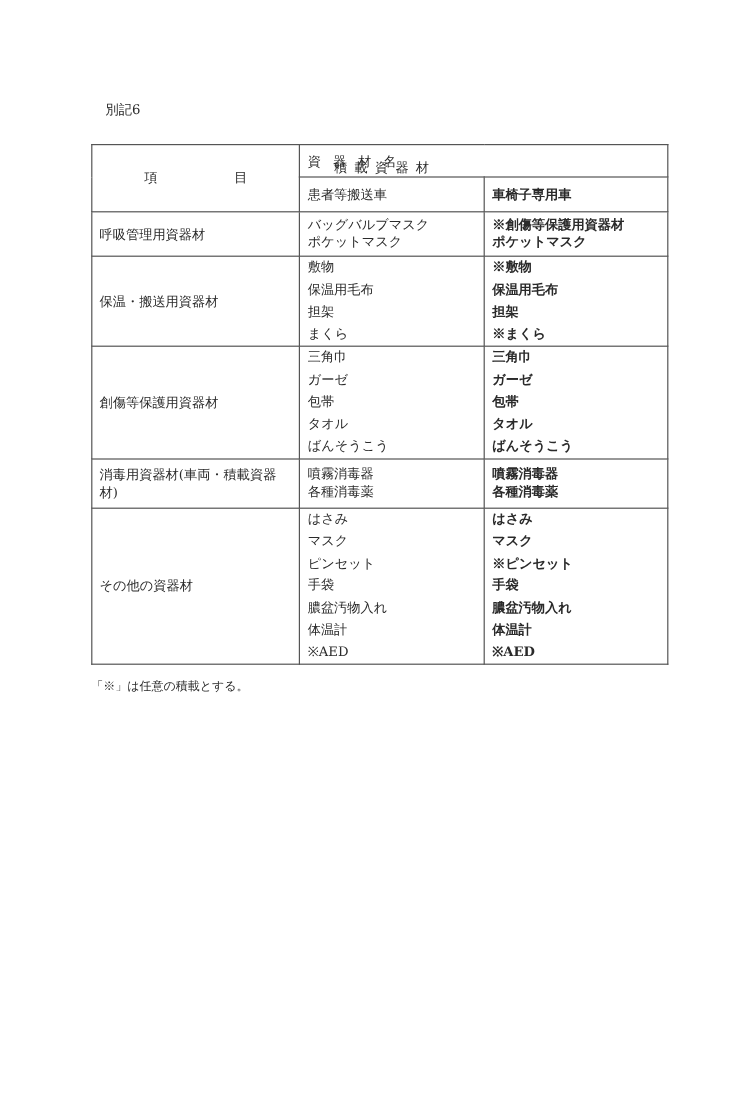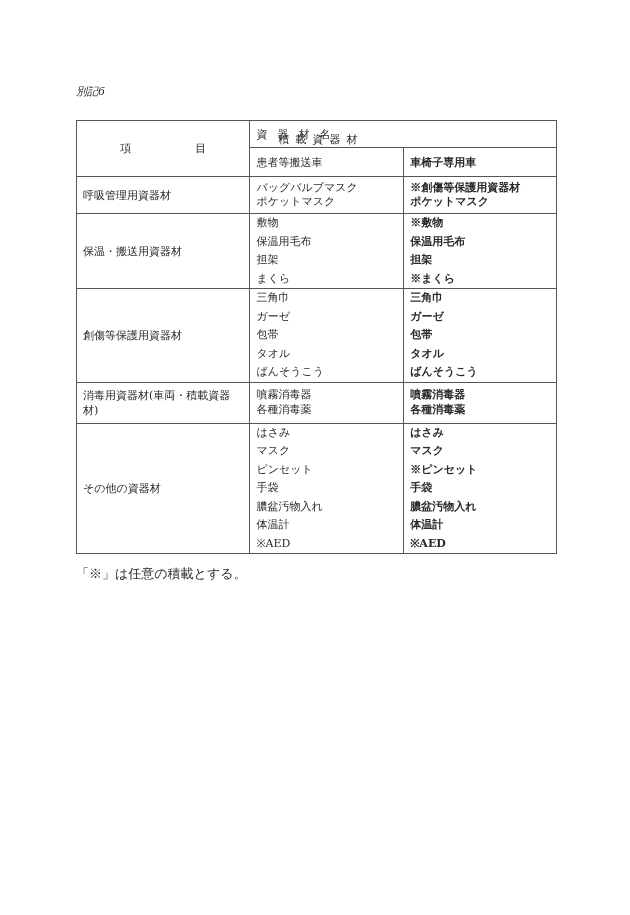--- a/index.html
+++ b/index.html
@@ -1,35 +1,35 @@
 <!DOCTYPE html>
 <html><head>
 <meta charset="utf-8">
 <style>
   html, body { margin: 0; padding: 0; background: #ffffff; }
   body { width: 630px; height: 915px; position: relative; overflow: hidden;
          font-family: "DejaVu Serif", "Liberation Serif", serif; color: #2a2a2a; }
-  .appendix { position: absolute; left: 76px; top: 84px; font-size: 11px; font-style: italic; }
+  .appendix { position: absolute; left: 88px; top: 84px; font-size: 11px; }
   .title { position: absolute; left: 0; width: 630px; top: 104px; text-align: center;
            font-size: 11px; letter-spacing: 6px; padding-left: 12px; box-sizing: border-box; margin-top: 28px; }
   table.main { position: absolute; left: 76px; top: 120px; width: 481px;
                border-collapse: collapse; font-size: 11px; }
   table.main td { border: 1px solid #555; padding: 0 6px; vertical-align: middle; }
   table.main td.c1 { width: 161px; }
   table.main td.c2 { width: 141px; }
   table.main td.c3 { width: 140px; font-weight: bold; }
   .hdr-item { text-align: center; height: 55px; }
   .hdr-item span.sp { display: inline-block; width: 64px; }
   .hdr-group { text-align: left; height: 26px; letter-spacing: 10px; }
   .hdr-sub { text-align: left; height: 28px; }
   .list { line-height: 18.5px; padding-top: 0; padding-bottom: 0; margin-top: 16px; }
   .list2 { line-height: 14.5px; padding-top: 3px; padding-bottom: 3px; }
   .list div, .list2 div { white-space: nowrap; }
   .cat { line-height: 15px; }
-  .note { position: absolute; left: 76px; top: 565px; font-size: 13px; }
+  .note { position: absolute; left: 76px; top: 565px; font-size: 10px; }
 </style>
 </head>
 <body>
 
 <div class="appendix">別記6</div>
 <div class="title">積載資器材</div>
 
 <table class="main">
   <tbody>
       <tr>

